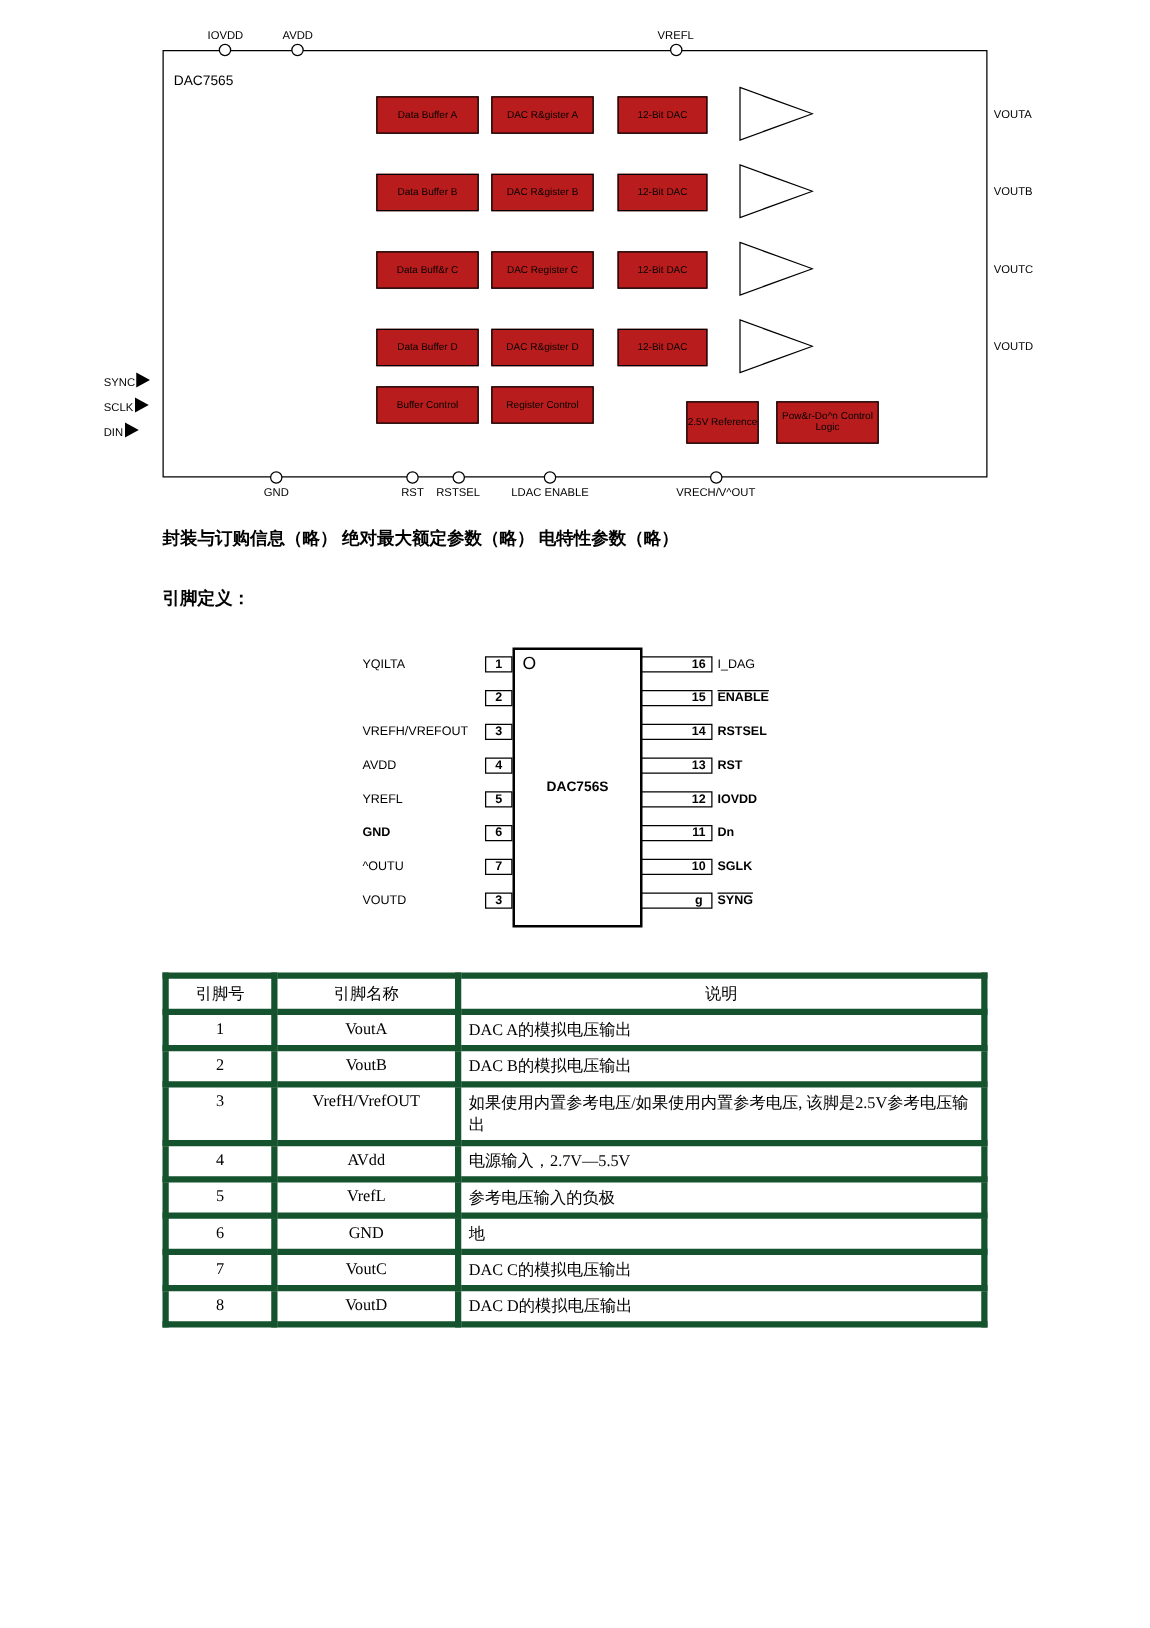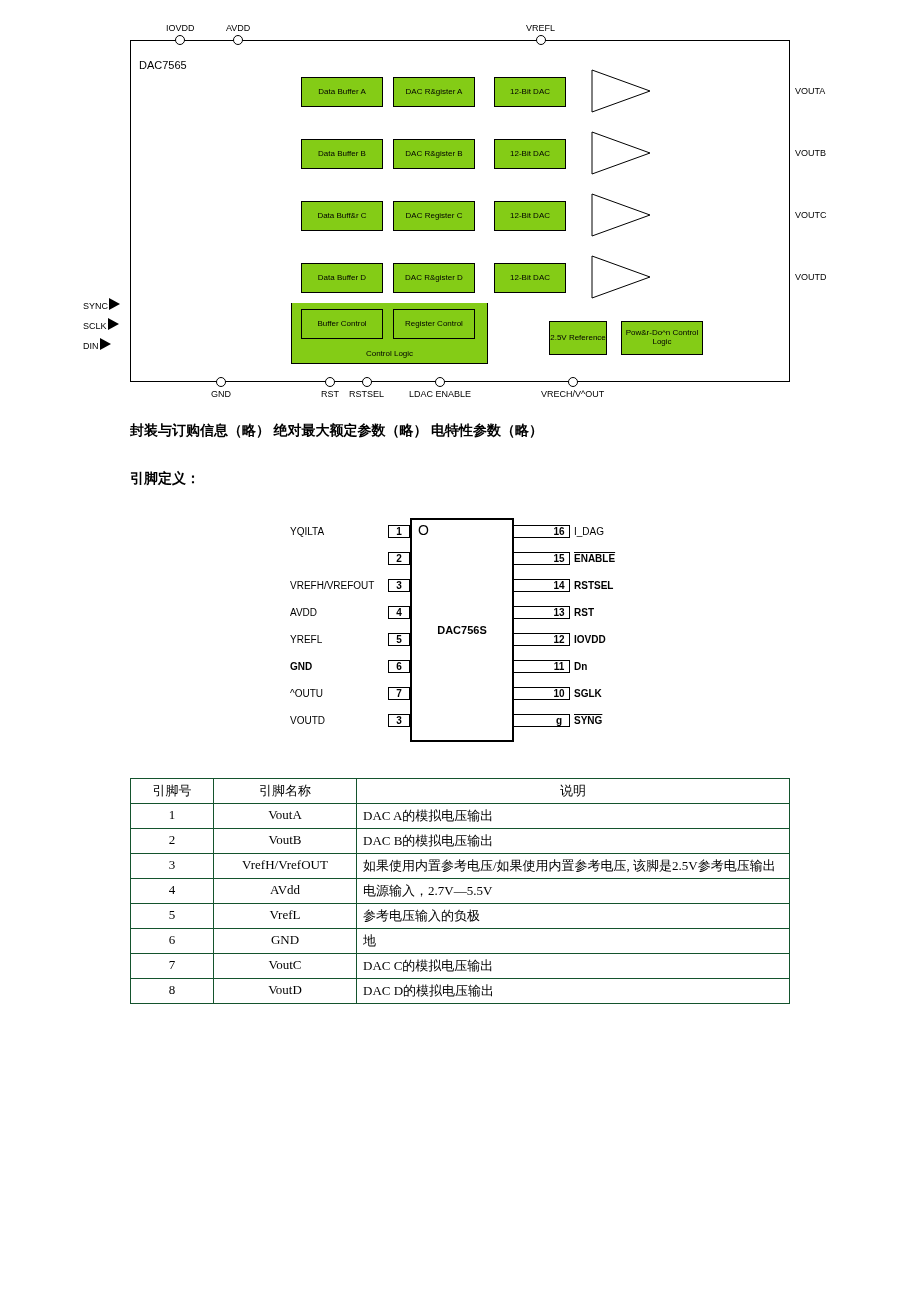--- a/index.html
+++ b/index.html
@@ -81,21 +81,21 @@
   .pin-right {
     position: absolute;
     right: -48px;
     width: 42px;
     text-align: left;
     font-size: 9px;
   }
   .box {
     position: absolute;
     border: 1px solid #000;
-    background: #84cc16;
+    background: #b91c1c;
     text-align: center;
     font-size: 8px;
     display: flex;
     align-items: center;
     justify-content: center;
     line-height: 1.1;
   }
   .amp {
     position: absolute;
   }
@@ -152,21 +152,21 @@
   }
   .pinout .pr .num { width: 20px; text-align: center; border: 1px solid #000; font-weight: bold; font-size: 10px; padding-left: 36px; }
   .pinout .pr .nm { flex: 1; text-align: left; padding-left: 4px; }
   
   table.pin-table {
     border-collapse: collapse;
     width: 100%;
     font-size: 13px;
   }
   table.pin-table td, table.pin-table th {
-    border: 1px solid #14532d;
+    border: 5px solid #14532d;
     padding: 3px 6px;
     vertical-align: top;
   }
   table.pin-table td.c { text-align: center; }
   .overline { text-decoration: overline; }
 </style>
 </head>
 <body>
 
 <div class="block-diagram">
@@ -202,21 +202,20 @@
   <div class="box" style="left:262px;top:160px;width:80px;height:28px">DAC Register C</div>
   <div class="box" style="left:262px;top:222px;width:80px;height:28px">DAC R&amp;gister D</div>
 
   <div class="box" style="left:363px;top:36px;width:70px;height:28px">12-Bit DAC</div>
   <div class="box" style="left:363px;top:98px;width:70px;height:28px">12-Bit DAC</div>
   <div class="box" style="left:363px;top:160px;width:70px;height:28px">12-Bit DAC</div>
   <div class="box" style="left:363px;top:222px;width:70px;height:28px">12-Bit DAC</div>
 
   <div class="box" style="left:170px;top:268px;width:80px;height:28px">Buffer Control</div>
   <div class="box" style="left:262px;top:268px;width:80px;height:28px">Register Control</div>
-  <div class="box" style="left:160px;top:262px;width:195px;height:56px;border-top:none;z-index:-1;align-items:flex-end;padding-bottom:4px">Control Logic</div>
 
   <div class="box" style="left:418px;top:280px;width:56px;height:32px">2.5V Reference</div>
   <div class="box" style="left:490px;top:280px;width:80px;height:32px">Pow&amp;r-Do^n Control Logic</div>
 
   <div class="amp" style="left:460px;top:28px">
       <svg width="60" height="44">
         <polygon points="1,1 1,43 59,22" fill="#fff" stroke="#000"></polygon>
       </svg>
     </div>
   <div class="amp" style="left:460px;top:90px">

